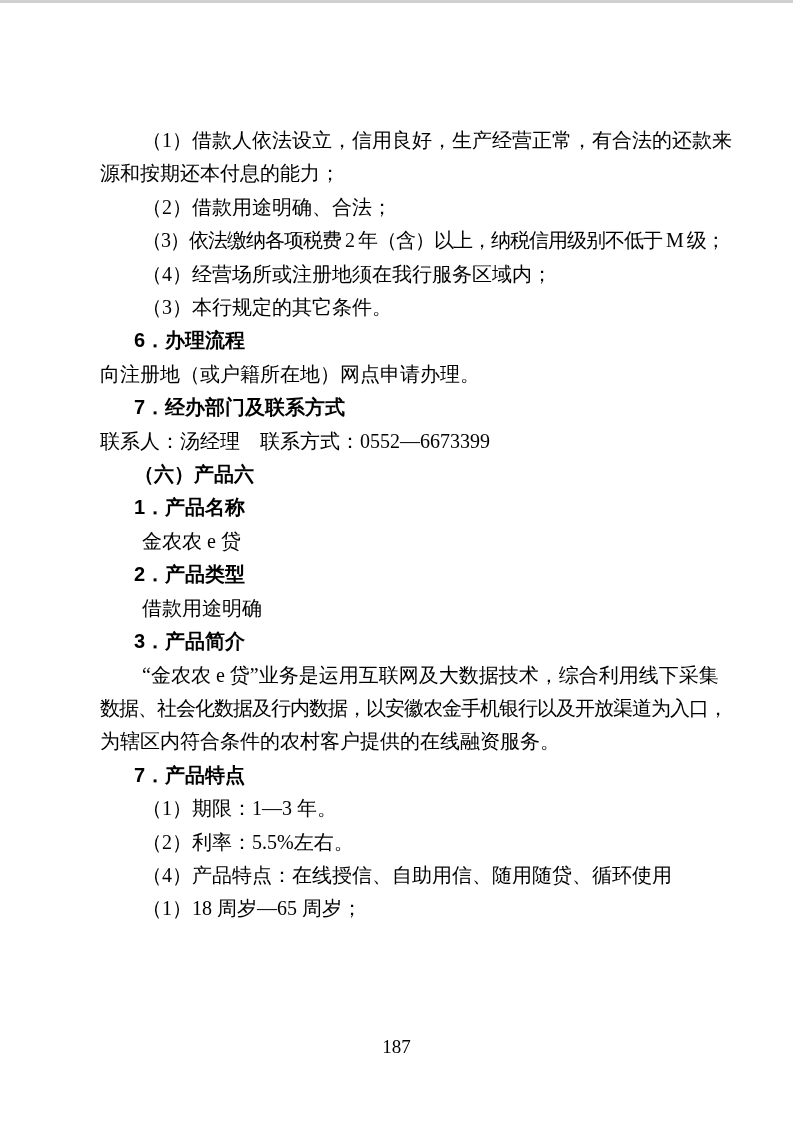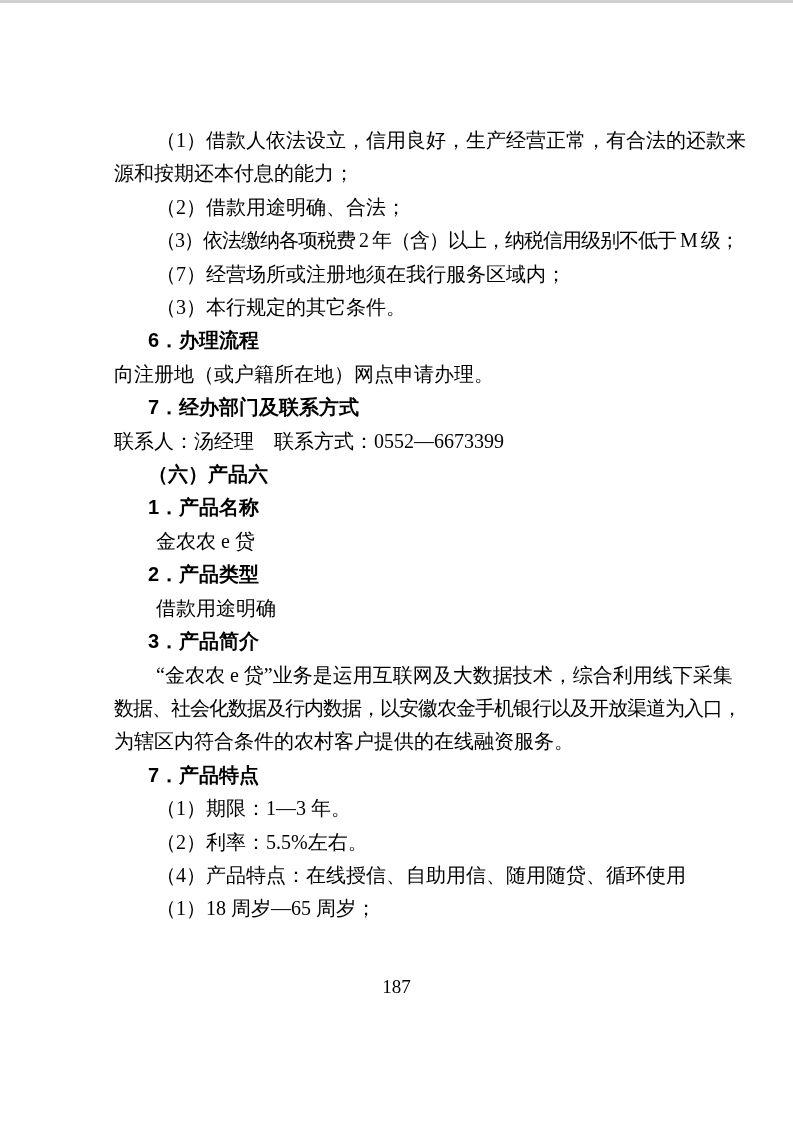--- a/index.html
+++ b/index.html
@@ -26,52 +26,51 @@
     position: absolute;
     left: 100px;
     top: 124px;
     width: 600px;
   }
   .line {
     font-family: "Liberation Serif", "DejaVu Serif", serif;
     font-size: 20px;
     line-height: 33.4px;
     white-space: nowrap;
-    margin-left: 14px;
   }
   .line.heading {
     font-family: "Liberation Sans", "DejaVu Sans", sans-serif;
     font-weight: 700;
   }
   .ind0 { padding-left: 0; }
   .ind1 { padding-left: 34px; }
   .ind2 { padding-left: 42px; }
   .squeeze { letter-spacing: -1px; }
   .page-number {
     position: absolute;
     left: 0;
-    top: 976px;
+    top: 1036px;
     width: 100%;
     text-align: center;
     font-family: "Liberation Serif", "DejaVu Serif", serif;
     font-size: 19px;
     color: #000000;
   }
 </style>
 </head>
 <body>
 
 <div class="page">
   <div class="top-edge"></div>
   <div class="content" id="doc-lines">
       <div class="line body ind2">（1）借款人依法设立，信用良好，生产经营正常，有合法的还款来</div>
       <div class="line body ind0">源和按期还本付息的能力；</div>
       <div class="line body ind2">（2）借款用途明确、合法；</div>
       <div class="line body ind2 squeeze">（3）依法缴纳各项税费 2 年（含）以上，纳税信用级别不低于 M 级；</div>
-      <div class="line body ind2">（7）经营场所或注册地须在我行服务区域内；</div>
+      <div class="line body ind2">（4）经营场所或注册地须在我行服务区域内；</div>
       <div class="line body ind2">（3）本行规定的其它条件。</div>
       <div class="line heading ind1">6．办理流程</div>
       <div class="line body ind0">向注册地（或户籍所在地）网点申请办理。</div>
       <div class="line heading ind1">7．经办部门及联系方式</div>
       <div class="line body ind0">联系人：汤经理　联系方式：0552—6673399</div>
       <div class="line heading ind1">（六）产品六</div>
       <div class="line heading ind1">1．产品名称</div>
       <div class="line body ind2">金农农 e 贷</div>
       <div class="line heading ind1">2．产品类型</div>
       <div class="line body ind2">借款用途明确</div>

